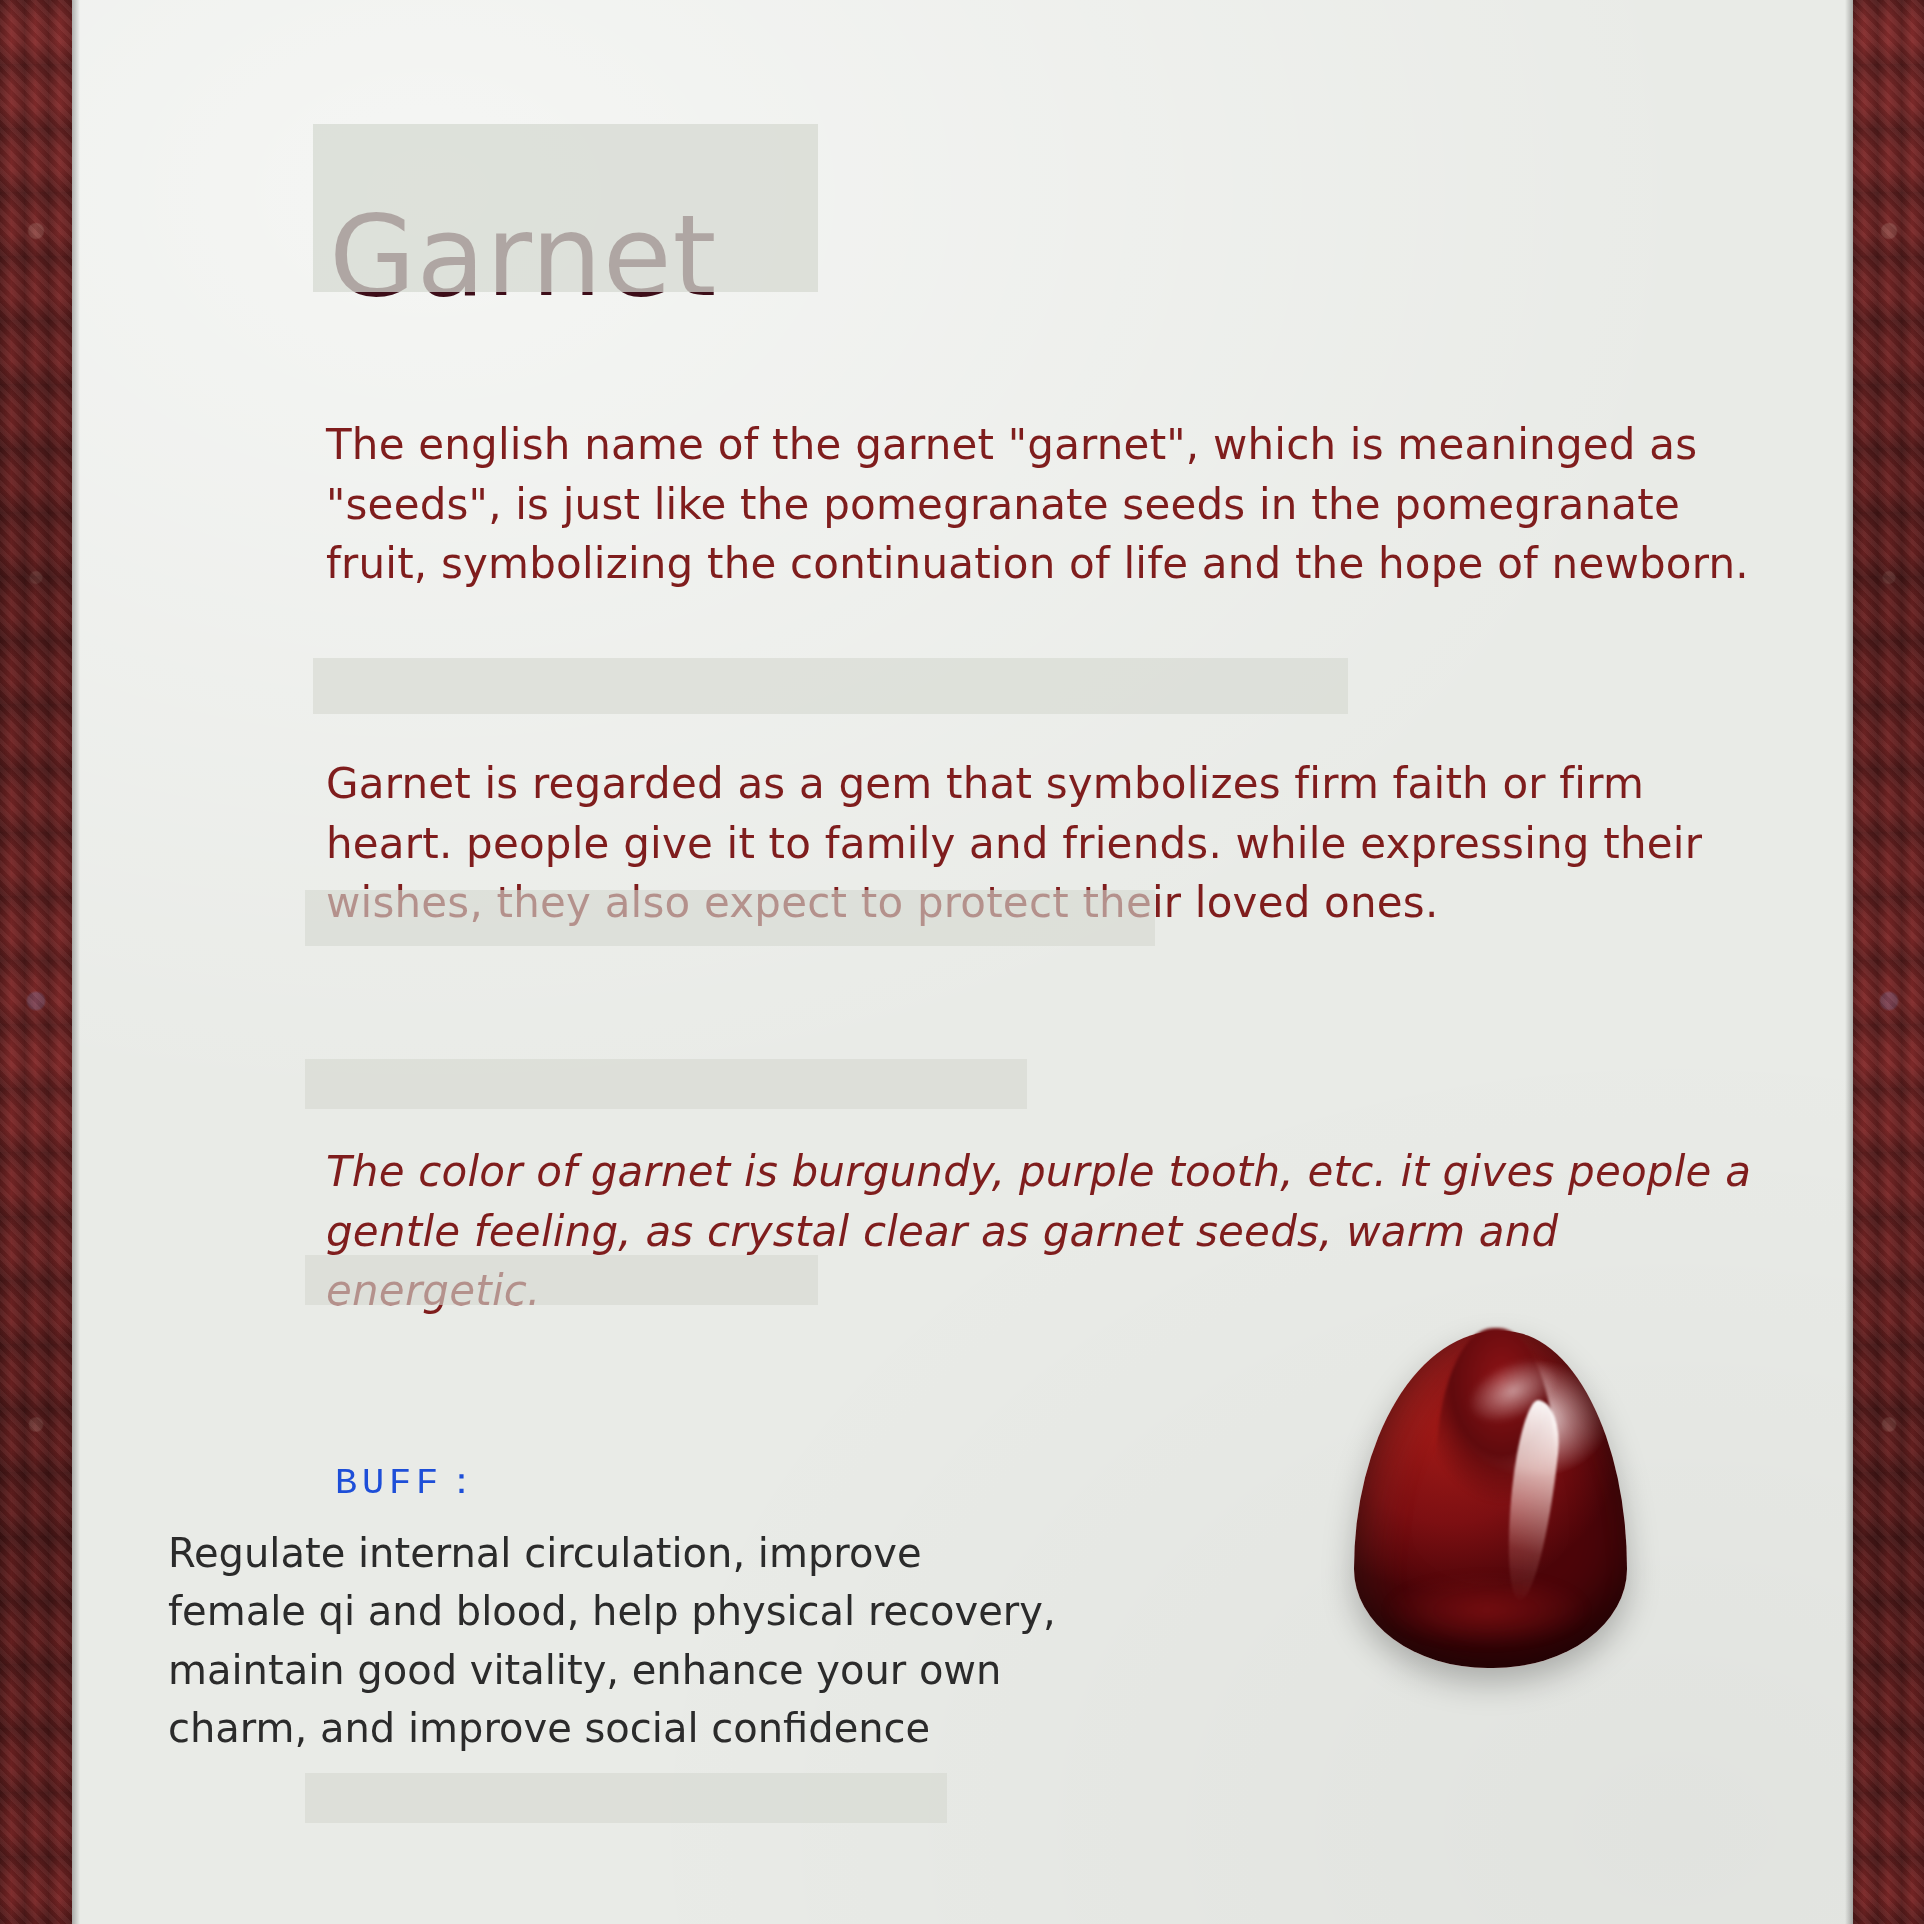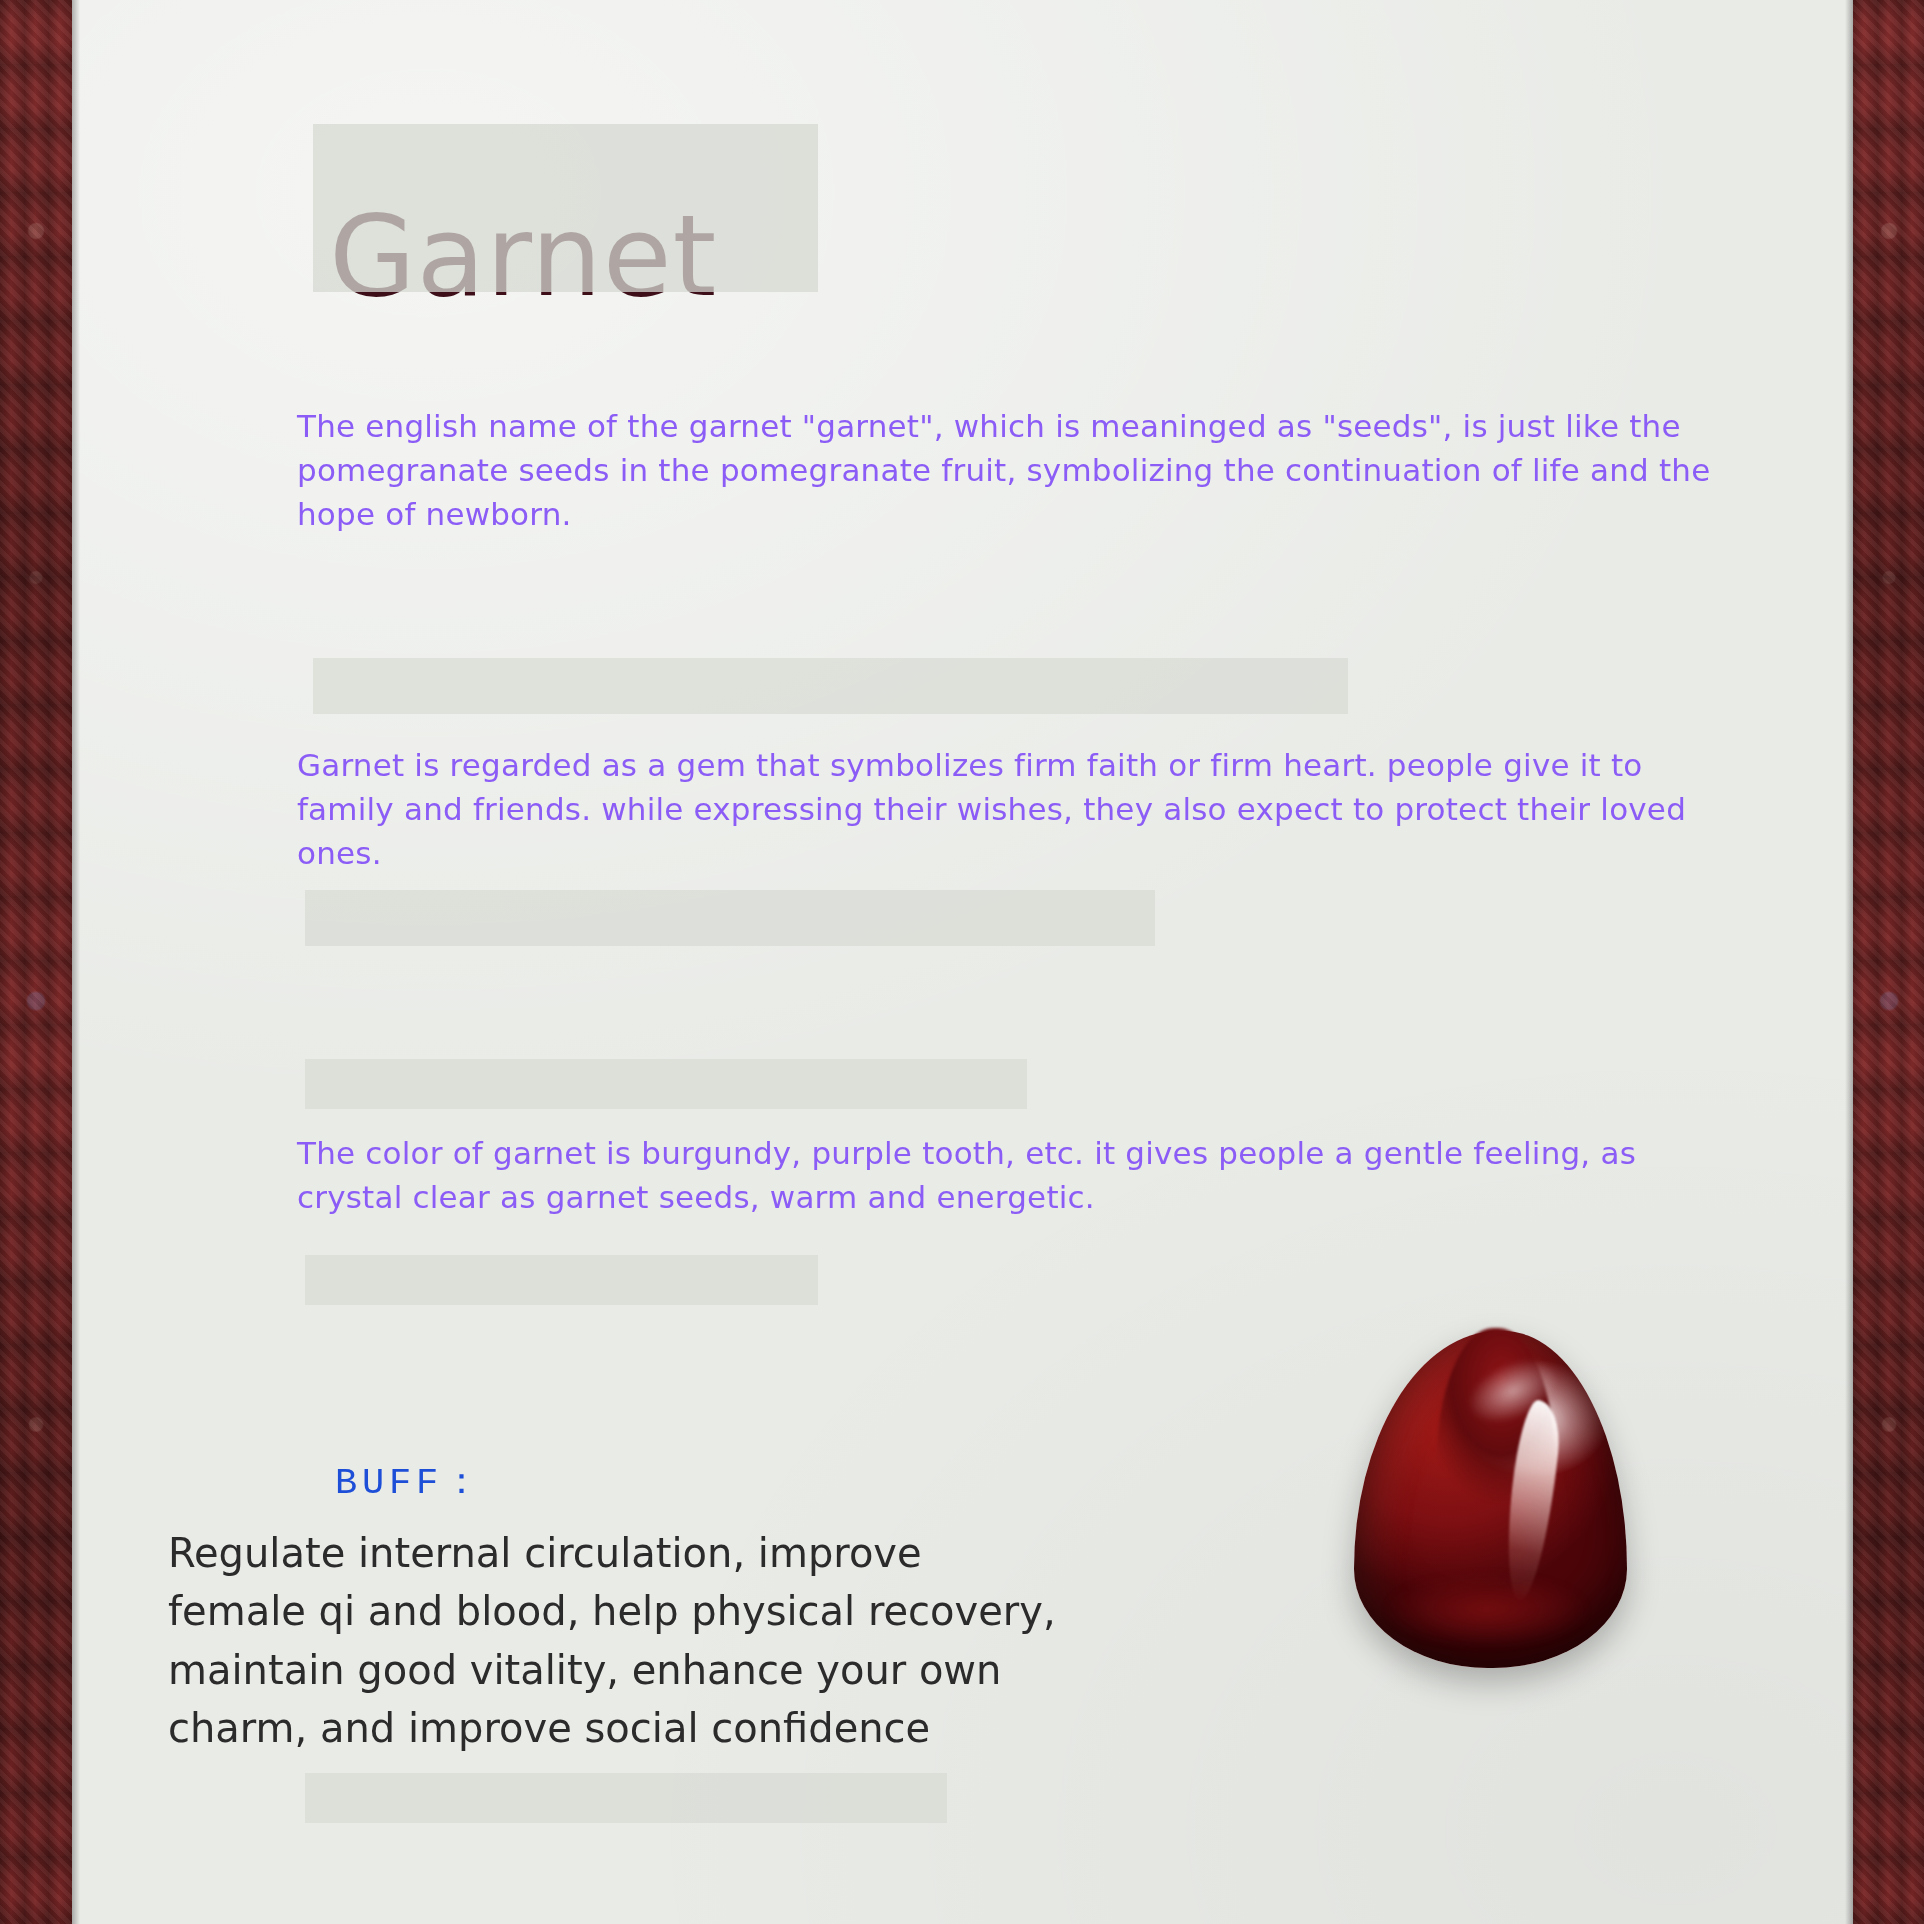--- a/index.html
+++ b/index.html
@@ -109,30 +109,30 @@
     top: 124px;
     width: 505px;
     height: 168px;
     background: rgba(214, 217, 210, 0.75);
     z-index: 1;
   }
 
   
   .para {
     position: absolute;
-    color: #8b5cf6;
-    font-size: 31px;
+    color: #7f1d1d;
+    font-size: 42px;
     line-height: 1.42;
     width: 1436px;
-    left: 225px;
+    left: 254px;
     letter-spacing: 0.2px;
   }
   #para-1 { top: 373px; }
   #para-2 { top: 712px; }
-  #para-3 { top: 1100px; }
+  #para-3 { top: 1100px; font-style: italic; }
 
   
   .hl {
     position: absolute;
     background: rgba(213, 216, 209, 0.62);
     z-index: 1;
   }
 
   
   #buff-label {

